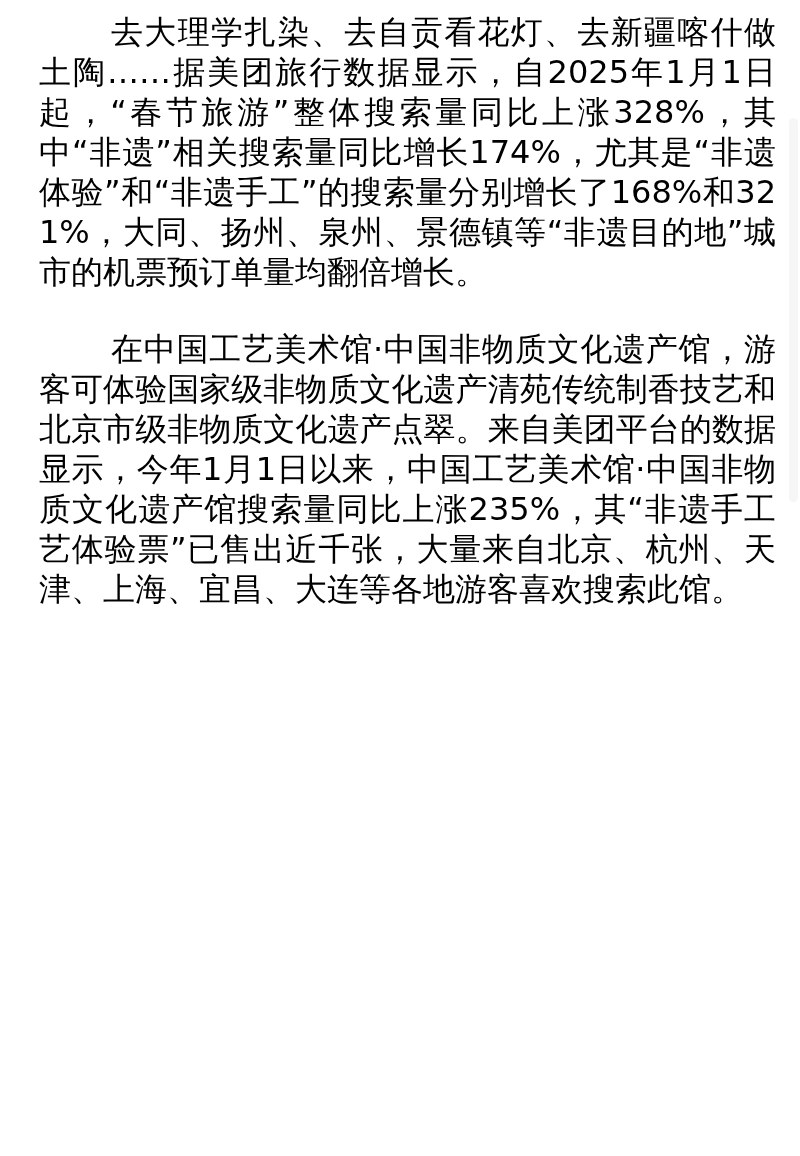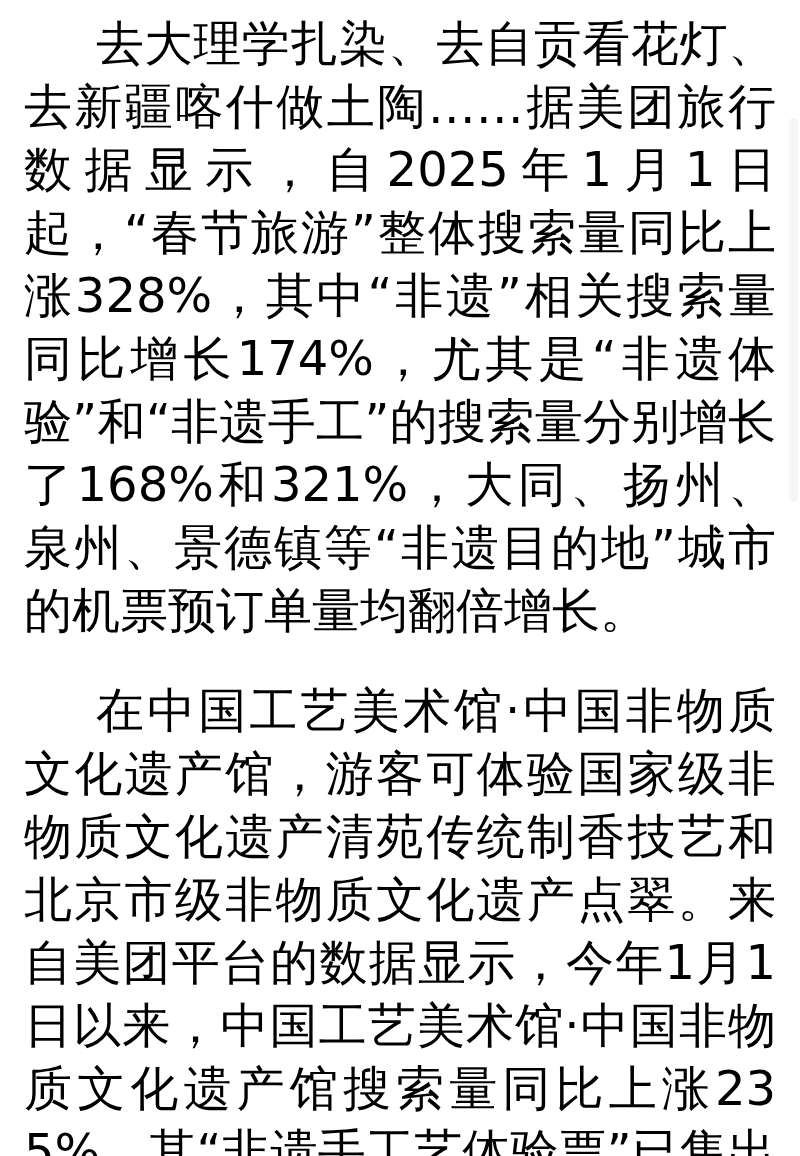--- a/index.html
+++ b/index.html
@@ -11,23 +11,23 @@
     width: 800px;
     height: 1156px;
     overflow: hidden;
     background: #ffffff;
     font-family: "DejaVu Sans", sans-serif;
   }
   .content {
     padding: 12px 24px 0 23px;
   }
   .para {
-    margin: 0 0 37px 1px;
-    font-size: 48px;
-    line-height: 63px;
+    margin: 0 0 37px 16px;
+    font-size: 32px;
+    line-height: 40px;
     font-weight: 400;
     color: #000000;
     text-align: justify;
     text-indent: 72px;
     word-break: break-all;
     overflow-wrap: break-word;
   }
   .scrollbar {
     position: absolute;
     top: 118px;

